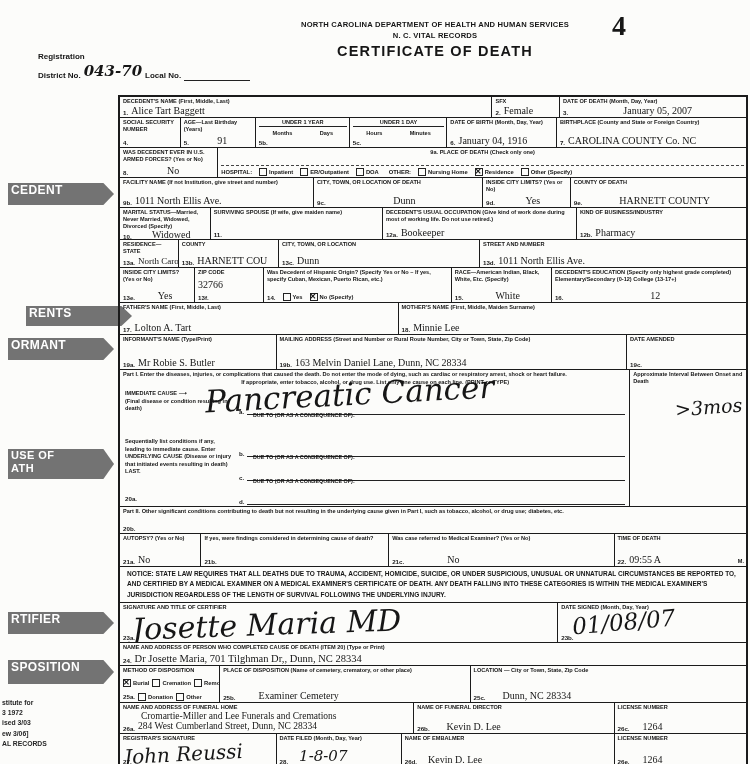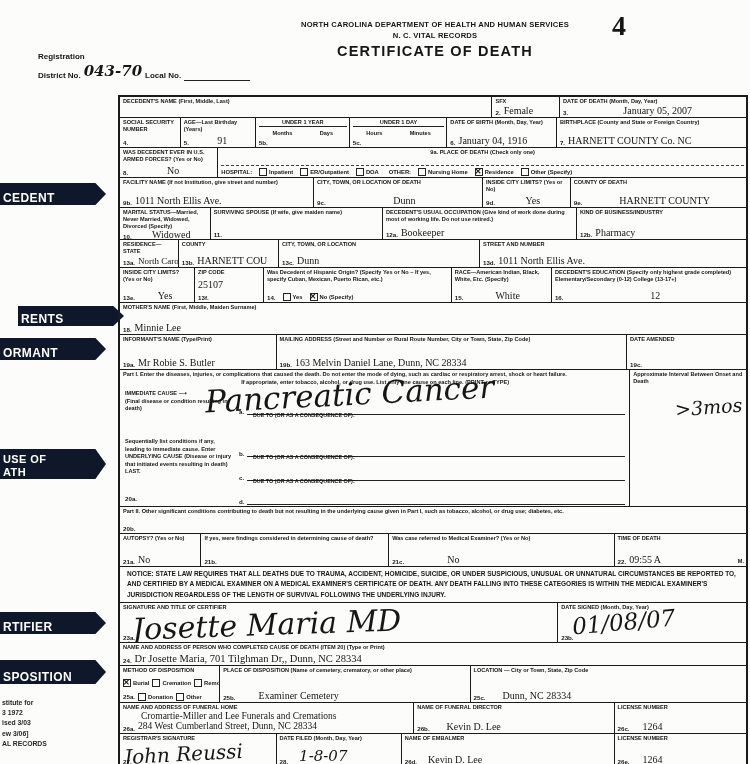--- a/index.html
+++ b/index.html
@@ -8,22 +8,22 @@
   
   .hdr{position:absolute;left:195px;top:20px;width:480px;text-align:center;}
   .h1,.h2{font-size:7.6px;font-weight:bold;letter-spacing:.2px;}
   .h2{margin-top:2px;}
   .htitle{font-size:14.5px;font-weight:bold;letter-spacing:1.2px;margin-top:3px;}
   .pageno{position:absolute;left:612px;top:10px;font-size:28px;font-weight:bold;font-family:"Liberation Serif",serif;}
   .reg{position:absolute;left:38px;top:52px;font-size:8px;font-weight:bold;line-height:1.25;}
   .regline{display:flex;align-items:flex-end;gap:3px;}
   .uline{display:inline-block;width:66px;border-bottom:1px solid #222;height:8px;}
   
-  .banner{position:absolute;left:0;width:106px;background:#0f172a;color:#fff;font-weight:bold;
-          font-size:12px;display:flex;flex-direction:column;justify-content:flex-end;padding-left:3px;
+  .banner{position:absolute;left:8px;width:106px;background:#737373;color:#fff;font-weight:bold;
+          font-size:12px;display:flex;flex-direction:column;justify-content:flex-start;padding-left:3px;
           box-sizing:border-box;clip-path:polygon(0 0,90% 0,100% 50%,90% 100%,0 100%);letter-spacing:.4px;}
   .mnote{position:absolute;left:2px;top:698px;font-size:6.8px;font-weight:bold;line-height:1.5;color:#262626;}
   
   .form{position:absolute;left:118px;top:95px;width:630px;border:2px solid #1b1b1b;border-bottom:none;box-sizing:border-box;}
   .row{display:flex;border-bottom:1.4px solid #1b1b1b;box-sizing:border-box;position:relative;}
   .c{position:relative;border-right:1.2px solid #1b1b1b;box-sizing:border-box;padding:1px 2px 1px 3px;
      overflow:hidden;display:flex;flex-direction:column;justify-content:space-between;}
   .c:last-child{border-right:none;}
   .lbl{font-size:5.6px;font-weight:bold;line-height:1.25;}
   .vrow{display:flex;align-items:flex-end;gap:3px;}
@@ -98,20 +98,24 @@
     <div>ised 3/03</div>
     <div>ew 3/06]</div>
     <div>AL RECORDS</div>
   </div>
 
   <div class="form">
 
     <div class="row" style="height:21px">
       <div class="c" style="width:59.5%">
         <div class="lbl">DECEDENT'S NAME (First, Middle, Last)</div>
+        <div class="vrow">
+            <span class="fno">1.</span>
+            <span class="val">Alice Tart Baggett</span>
+          </div>
       </div>
       <div class="c" style="width:10.8%">
         <div class="lbl">SFX</div>
         <div class="vrow">
             <span class="fno">2.</span>
             <span class="val">Female</span>
           </div>
       </div>
       <div class="c" style="width:29.7%">
         <div class="lbl">DATE OF DEATH (Month, Day, Year)</div>
@@ -161,21 +165,21 @@
         <div class="lbl">DATE OF BIRTH (Month, Day, Year)</div>
         <div class="vrow">
             <span class="fno">6.</span>
             <span class="val">January 04, 1916</span>
           </div>
       </div>
       <div class="c" style="width:30.2%">
         <div class="lbl">BIRTHPLACE (County and State or Foreign Country)</div>
         <div class="vrow">
             <span class="fno">7.</span>
-            <span class="val">HARNETT COUNTY Co. NC</span>
+            <span class="val">CAROLINA COUNTY Co. NC</span>
           </div>
       </div>
     </div>
 
     <div class="row" style="height:30px">
       <div class="c" style="width:15.7%">
         <div class="lbl">WAS DECEDENT EVER IN U.S. ARMED FORCES? (Yes or No)</div>
         <div class="vrow">
             <span class="fno">8.</span>
             <span class="val cen">No</span>
@@ -298,21 +302,21 @@
     <div class="row" style="height:35px">
       <div class="c" style="width:12%">
         <div class="lbl">INSIDE CITY LIMITS? (Yes or No)</div>
         <div class="vrow">
             <span class="fno">13e.</span>
             <span class="val cen">Yes</span>
           </div>
       </div>
       <div class="c" style="width:11%">
         <div class="lbl">ZIP CODE</div>
-        <div class="val">25107</div>
+        <div class="val">32766</div>
         <div class="vrow">
             <span class="fno">13f.</span>
           </div>
       </div>
       <div class="c" style="width:30%">
         <div class="lbl">Was Decedent of Hispanic Origin? (Specify Yes or No – If yes, specify Cuban, Mexican, Puerto Rican, etc.)</div>
         <div class="cbrow">
           <span class="fno">14.</span>
           <span class="cb"></span>
             <span class="cbl">Yes</span>
@@ -330,20 +334,27 @@
       <div class="c" style="width:31%">
         <div class="lbl">DECEDENT'S EDUCATION (Specify only highest grade completed) Elementary/Secondary (0-12)   College (13-17+)</div>
         <div class="vrow">
             <span class="fno">16.</span>
             <span class="val cen">12</span>
           </div>
       </div>
     </div>
 
     <div class="row" style="height:32px">
+      <div class="c" style="width:44.5%">
+        <div class="lbl">FATHER'S NAME (First, Middle, Last)</div>
+        <div class="vrow">
+            <span class="fno">17.</span>
+            <span class="val">Lolton A. Tart</span>
+          </div>
+      </div>
       <div class="c" style="width:55.5%">
         <div class="lbl">MOTHER'S NAME (First, Middle, Maiden Surname)</div>
         <div class="vrow">
             <span class="fno">18.</span>
             <span class="val">Minnie Lee</span>
           </div>
       </div>
     </div>
 
     <div class="row" style="height:35px">

